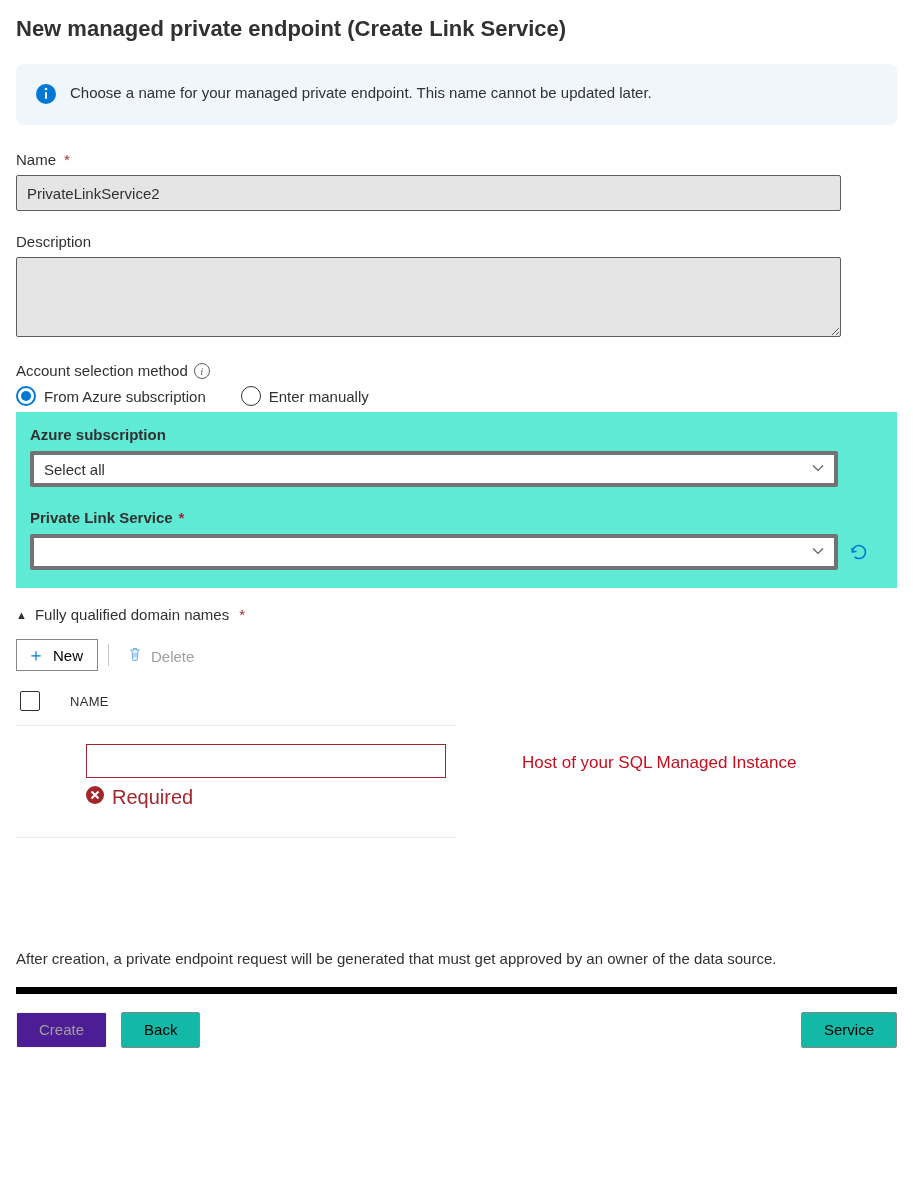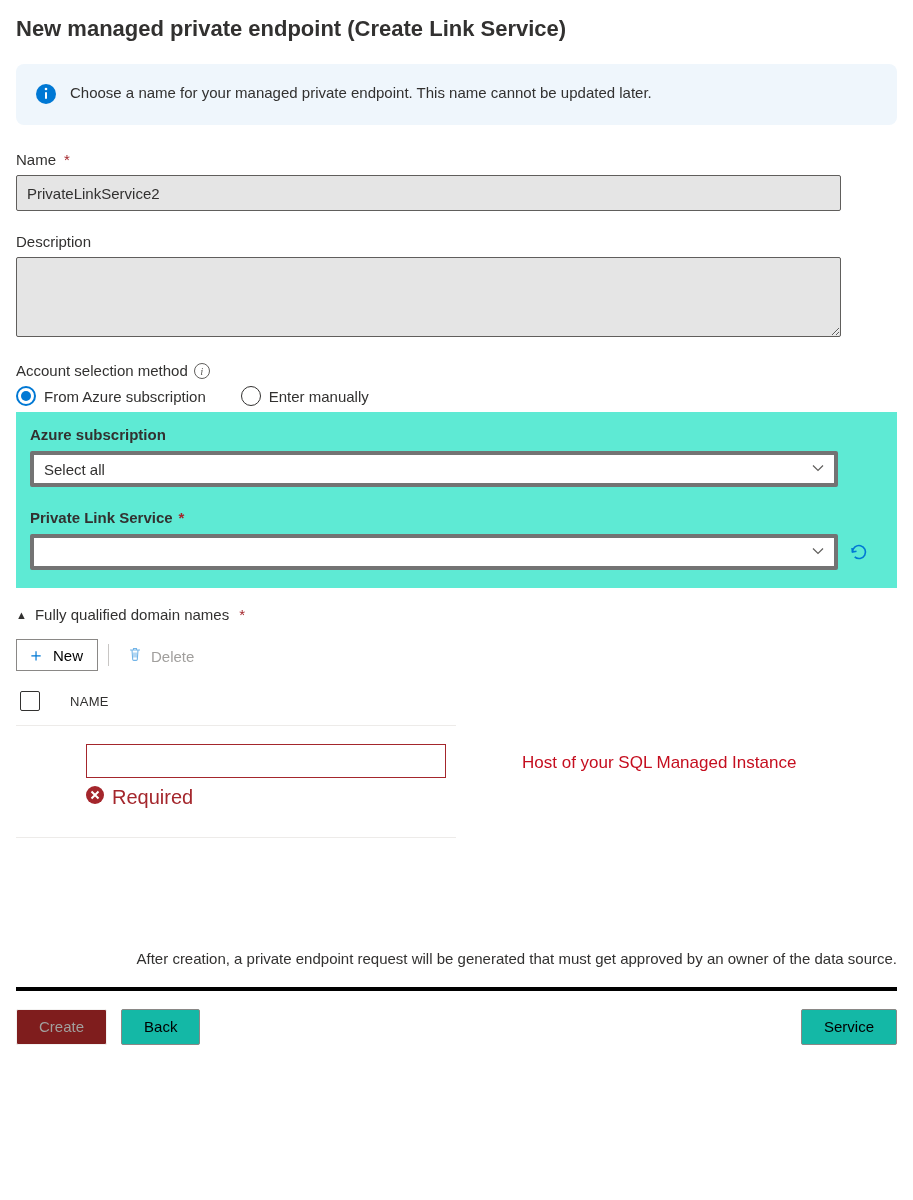--- a/index.html
+++ b/index.html
@@ -148,34 +148,33 @@
     color:#a4262c; font-size:20px;
   }
   .annotation {
     color:#c50e1f; font-size:17px;
     position:absolute;
   }
   .footer-note {
     font-size:15px; line-height:1.5; color:#323130;
     margin-top:110px;
     padding-bottom:16px;
-    border-bottom:4px solid #000000;
-    text-align:right;
+    border-bottom:7px solid #000000;
   }
   .footer-actions {
     display:flex; align-items:center; justify-content:space-between;
     padding-top:18px;
   }
   .left-actions { display:flex; gap:14px; }
   .btn {
     height:36px; padding:0 22px; font-size:15px;
     border:1px solid #8a8886; background:#14b8a6; border-radius:2px;
     cursor:pointer; display:flex; align-items:center; justify-content:center;
   }
-  .btn.disabled { background:#7f1d1d; border-color:#f3f2f1; color:#a19f9d; cursor:default;}
+  .btn.disabled { background:#4c1d95; border-color:#f3f2f1; color:#a19f9d; cursor:default;}
   .rel { position:relative; }
 </style>
 </head>
 <body>
 
 <h2 class="title">New managed private endpoint (Create Link Service)</h2>
 
 <div class="info-banner">
   <span class="info-icon-wrap">
     <svg width="20" height="20" viewBox="0 0 20 20">

